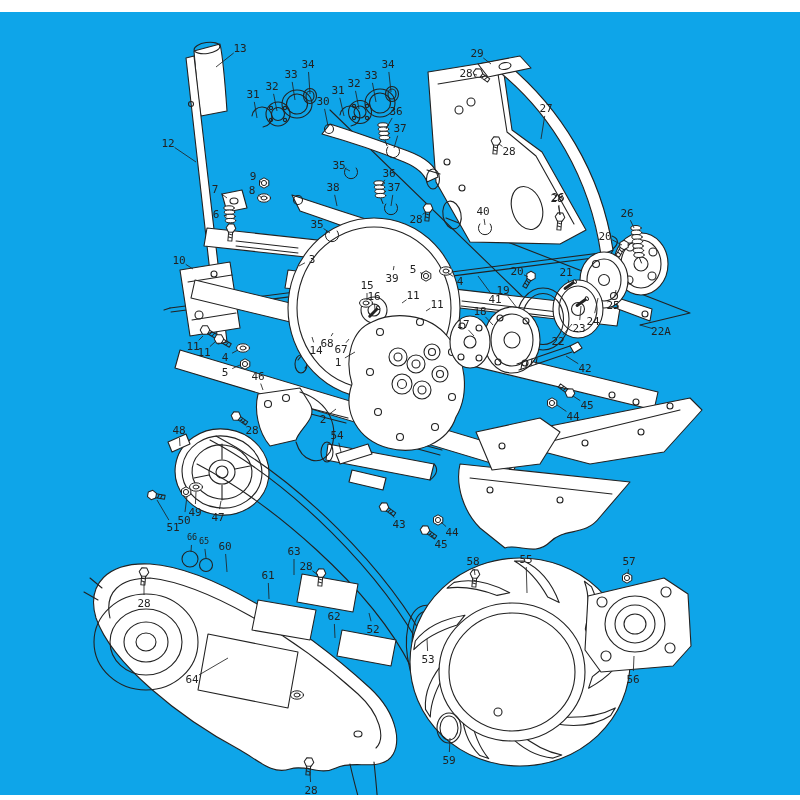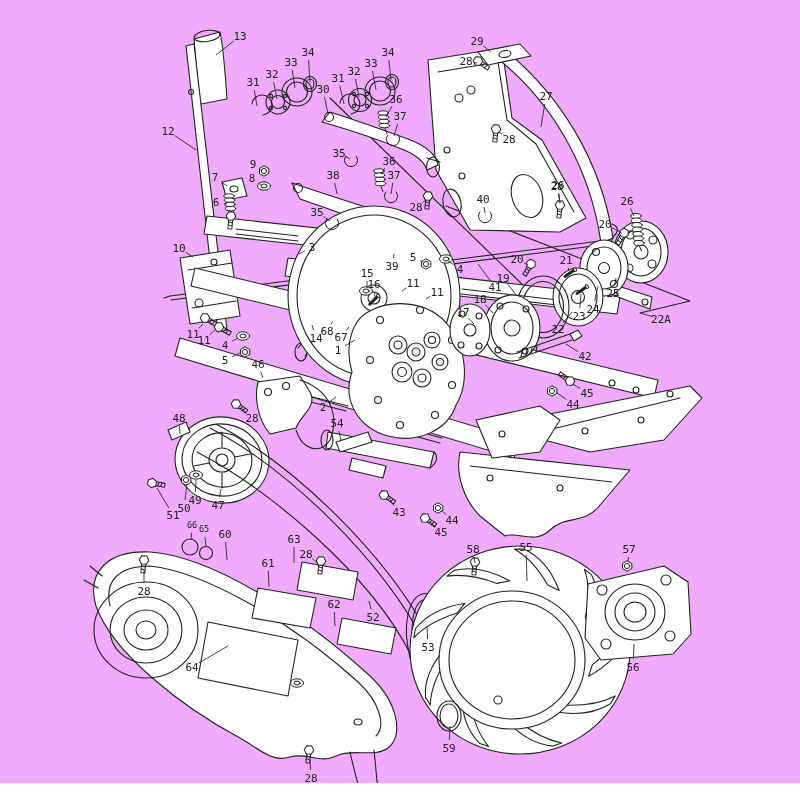--- a/index.html
+++ b/index.html
@@ -1,16 +1,16 @@
 <!DOCTYPE html>
 <html><head>
 <meta charset="utf-8">
 <style>
   html,body{margin:0;padding:0;background:#fff;}
-  #stage{position:relative;width:800px;height:783px;background:#f0abfc;overflow:hidden;}
+  #stage{position:relative;width:800px;height:783px;background:#0ea5e9;overflow:hidden;margin-top:12px;}
   svg{position:absolute;left:0;top:0;}
   .callout{font-family:"DejaVu Sans Mono",monospace;font-size:11px;fill:#222;
            text-anchor:middle;dominant-baseline:central;}
   .callout.small{font-size:8.5px;}
   .leader{stroke:#222;stroke-width:.85;fill:none;}
   .art{stroke:#222;stroke-width:1.1;fill:none;stroke-linejoin:round;stroke-linecap:round;}
   .wfill{fill:#fff;}
 </style>
 </head>
 <body>

